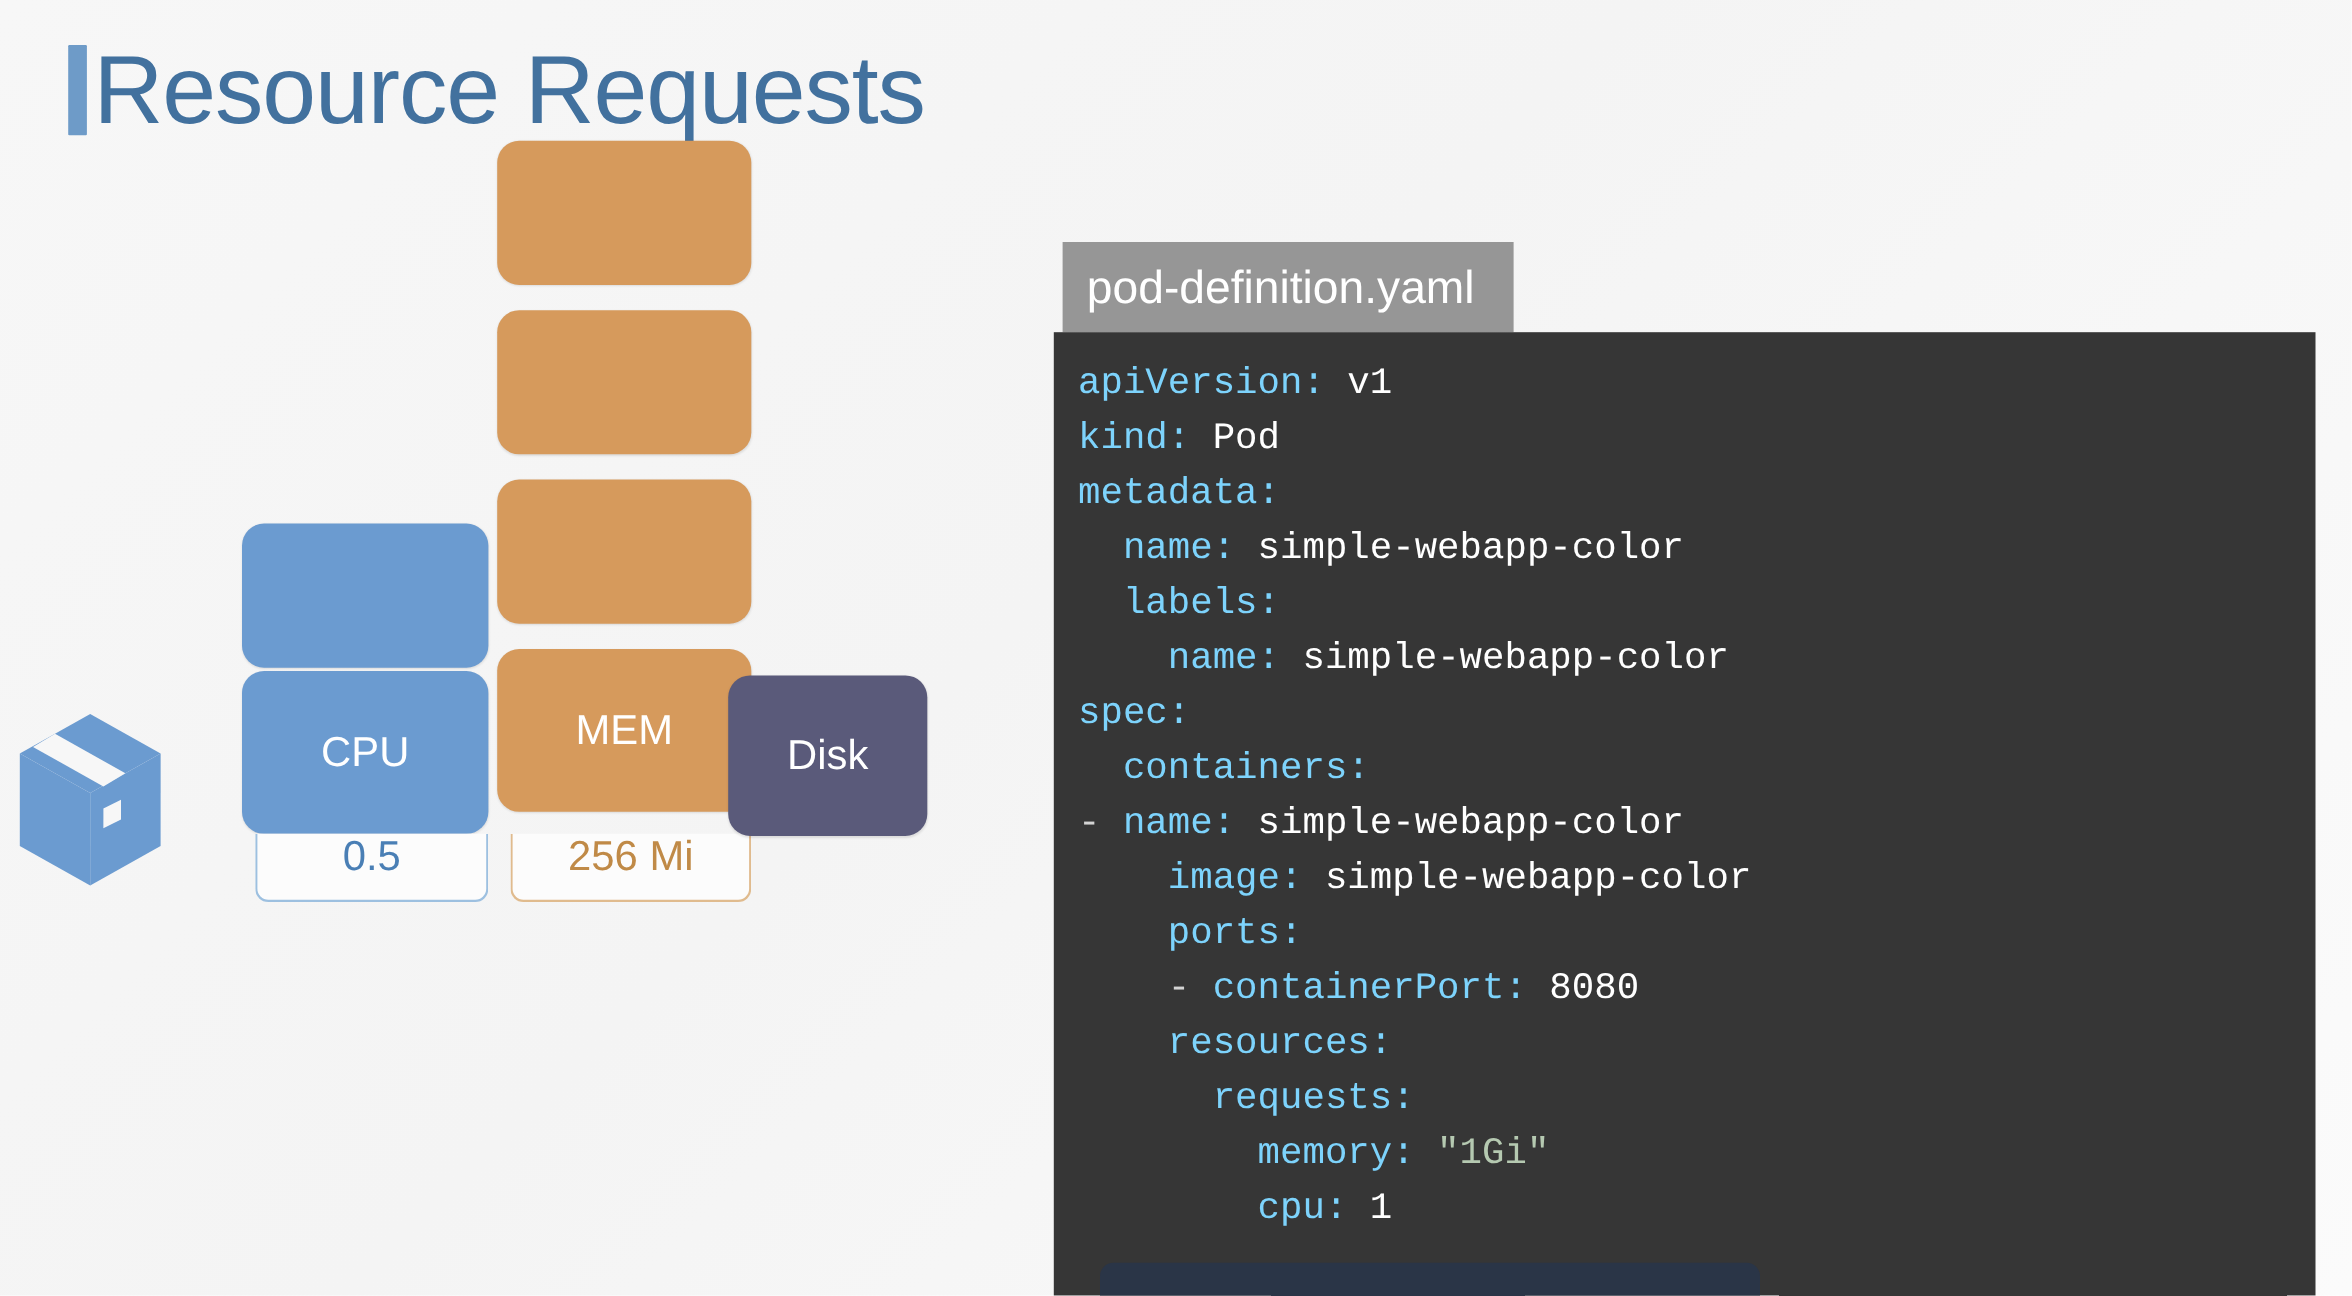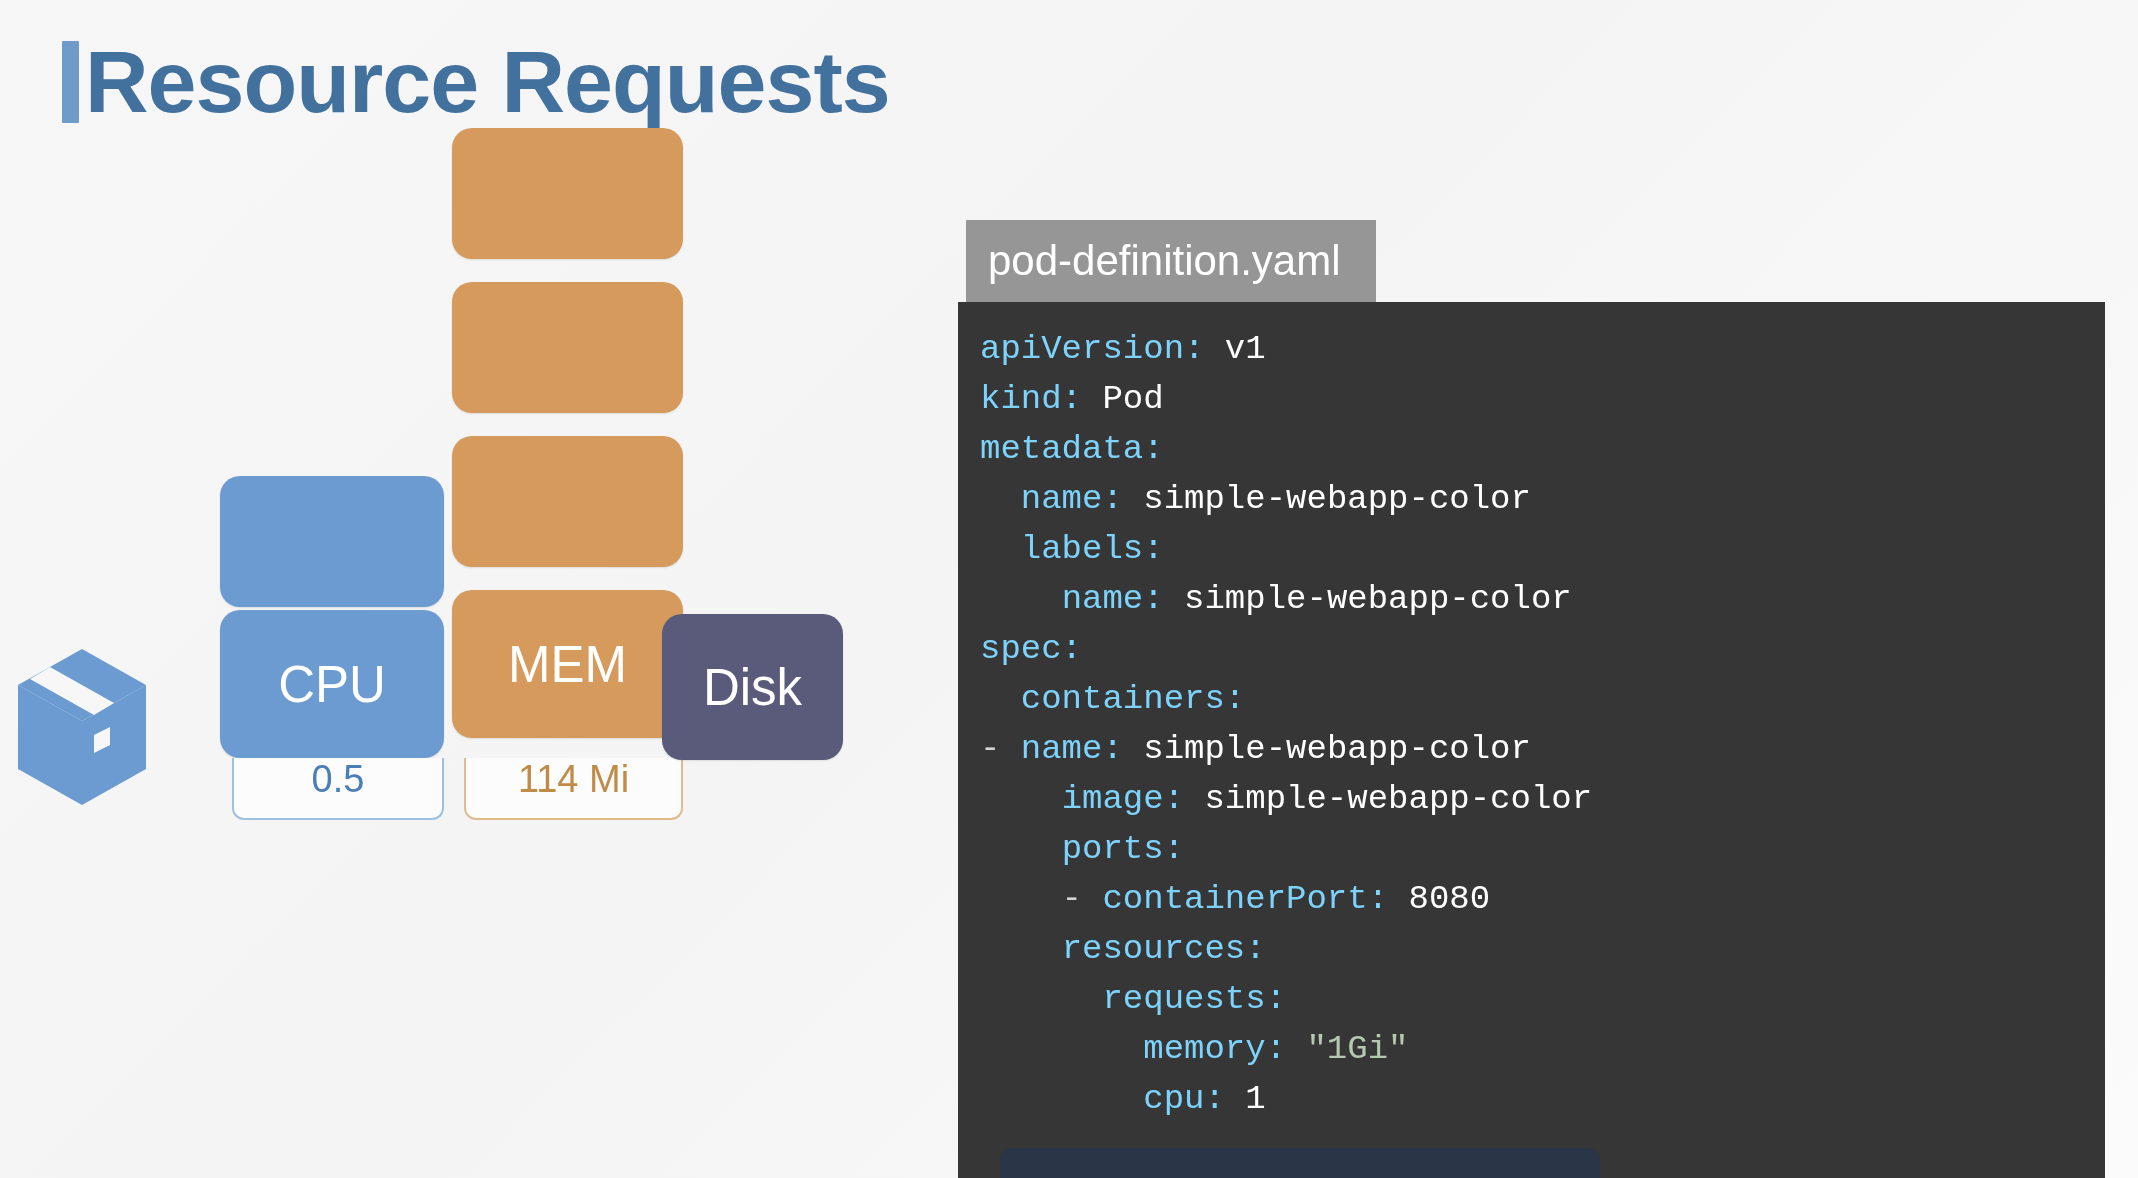--- a/index.html
+++ b/index.html
@@ -31,21 +31,21 @@
     width: 17px;
     height: 82px;
     background: #6e9bc8;
     margin-right: 6px;
     border-radius: 1px;
   }
 
   #page-title {
     font-family: "Liberation Sans", sans-serif;
     font-size: 88px;
-    font-weight: 700;
+    font-weight: 400;
     color: #42719e;
     letter-spacing: -1px;
     line-height: 1;
     white-space: nowrap;
   }
 
   
   #diagram {
     position: absolute;
     left: 0;
@@ -67,21 +67,21 @@
     display: flex;
     flex-direction: column;
     justify-content: flex-end;
   }
 
   .res-block {
     border-radius: 20px;
     display: flex;
     align-items: center;
     justify-content: center;
-    font-size: 51px;
+    font-size: 38px;
     color: #ffffff;
     box-shadow: 0 1px 2px rgba(0,0,0,0.10);
   }
 
   .res-block.blue  { background: #6b9bd0; }
   .res-block.orange{ background: #d69a5c; }
   .res-block.purple{ background: #5a5a7a; }
 
   .res-block + .res-block { margin-top: 3px; }
 
@@ -196,21 +196,21 @@
     </div>
 
     <div class="stack-col" id="col-mem">
       <div class="res-block orange blk-mem"></div>
       <div class="res-block orange blk-mem"></div>
       <div class="res-block orange blk-mem"></div>
       <div class="res-block orange blk-mem-base">
         <span>MEM</span>
       </div>
       <div class="value-box orange">
-        <span>114 Mi</span>
+        <span>256 Mi</span>
       </div>
     </div>
 
     <div class="stack-col" id="col-disk">
       <div class="res-block purple blk-disk">
         <span>Disk</span>
       </div>
     </div>
 
   </div>

